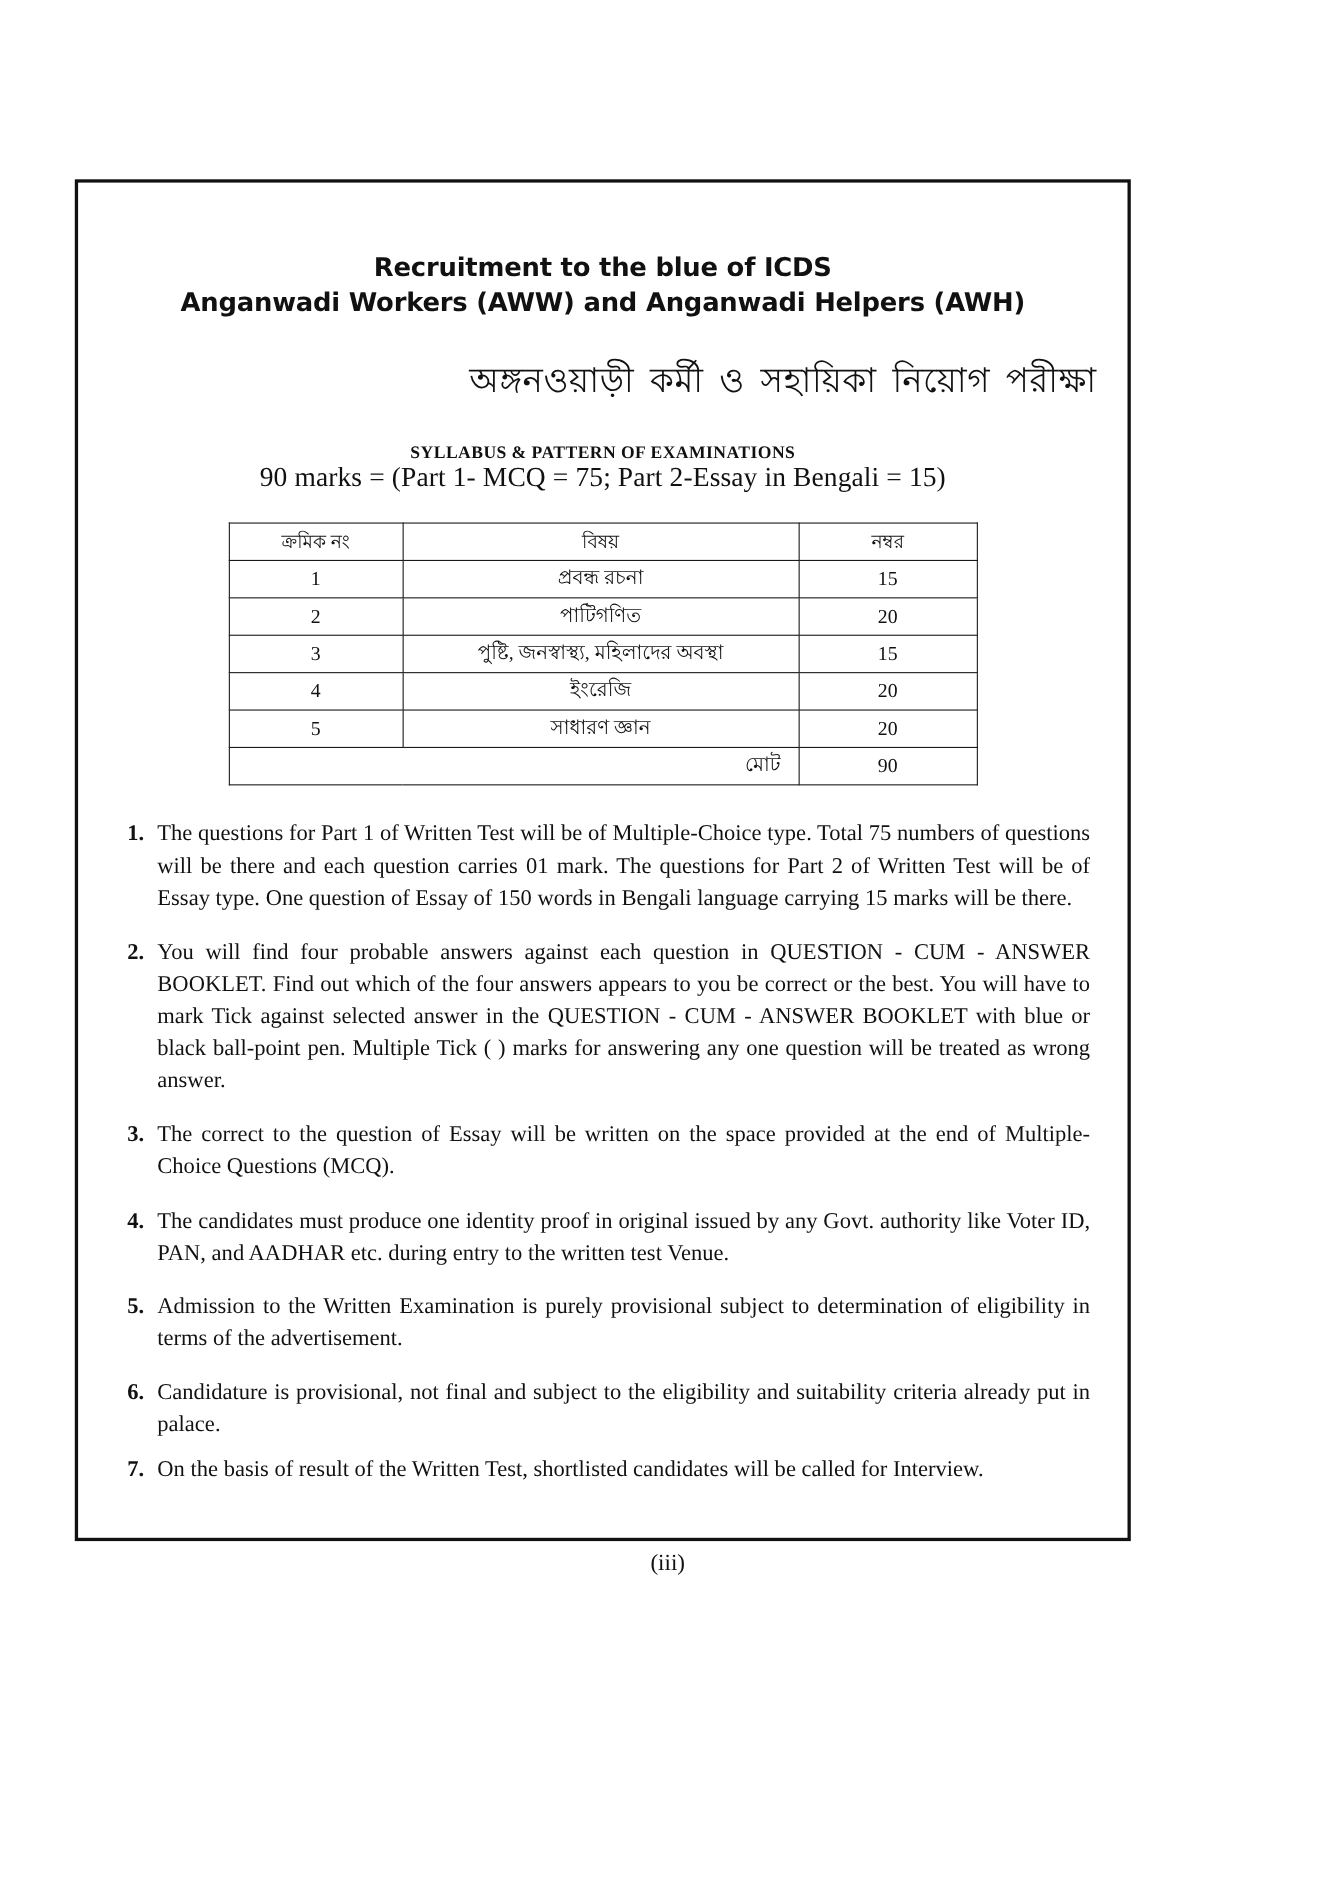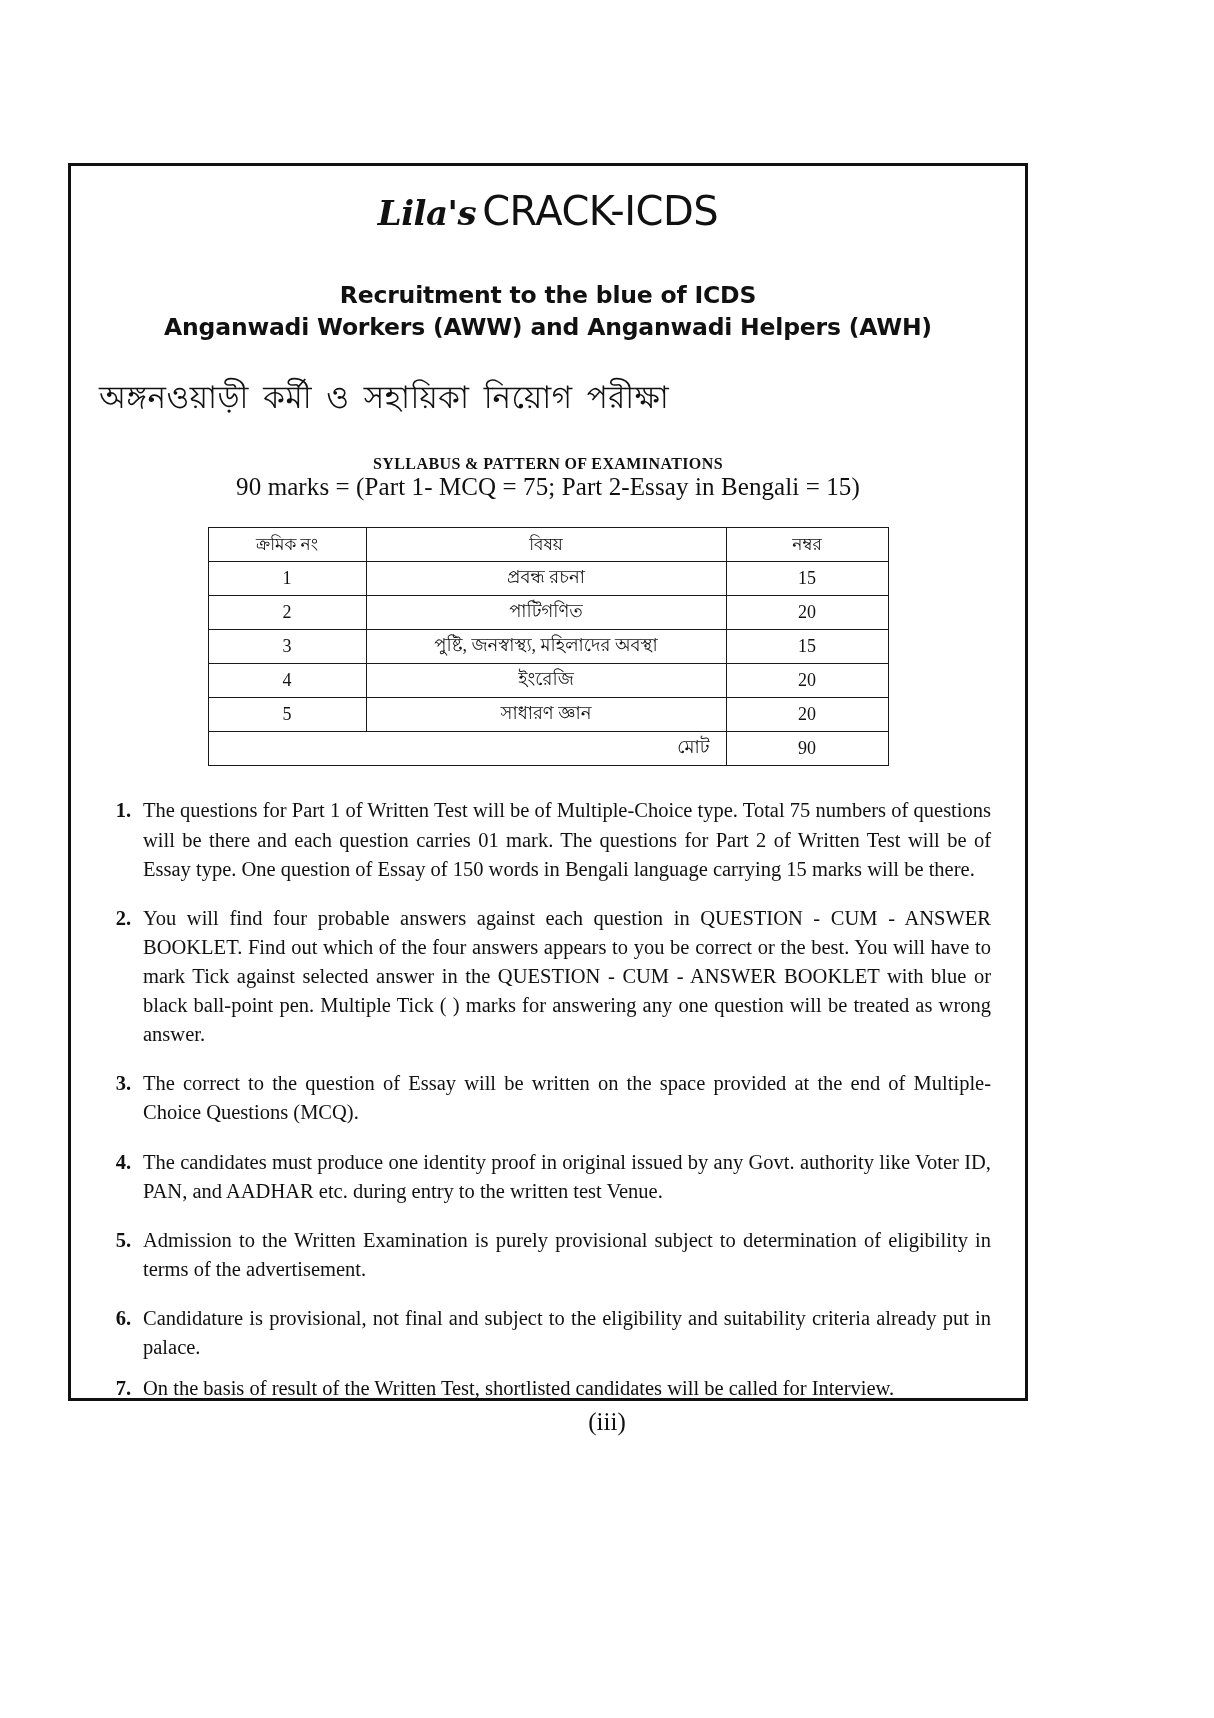--- a/index.html
+++ b/index.html
@@ -71,21 +71,21 @@
     font-family: "DejaVu Sans", "Liberation Sans", sans-serif;
     font-weight: bold;
     font-size: 23.5px;
     line-height: 1.35;
     letter-spacing: -0.2px;
   }
   .recruit-line2 { white-space: nowrap; }
 
   
   .bengali-heading {
-    text-align: left;
+    text-align: right;
     margin-top: 30px;
     font-family: "Liberation Serif", "DejaVu Serif", serif;
     font-size: 31px;
     font-weight: 500;
     letter-spacing: 0.5px;
     word-spacing: 6px;
   }
 
   
   .syllabus-title {
@@ -169,35 +169,32 @@
   }
   .note.tight { margin-bottom: 12px; }
 
   
   .footer {
     position: absolute;
     left: 0;
     top: 1408px;
     width: 1214px;
     text-align: center;
-    font-size: 25px;
+    font-size: 21px;
     font-family: "Liberation Serif", "DejaVu Serif", serif;
   }
 </style>
 </head>
 <body>
 
 <div class="page">
 
   <div class="doc-frame">
     <div class="doc-inner">
 
-      <div class="masthead">
-        <span class="brand-script">Lila's</span><span class="brand-main">CRACK-ICDS</span>
-      </div>
 
       <div class="recruit-block">
         <div>Recruitment to the blue of ICDS</div>
         <div class="recruit-line2">Anganwadi Workers (AWW) and Anganwadi Helpers (AWH)</div>
       </div>
 
       <div class="bengali-heading">অঙ্গনওয়াড়ী কর্মী ও সহায়িকা নিয়োগ পরীক্ষা</div>
 
       <div class="syllabus-title">SYLLABUS &amp; PATTERN OF EXAMINATIONS</div>
 

